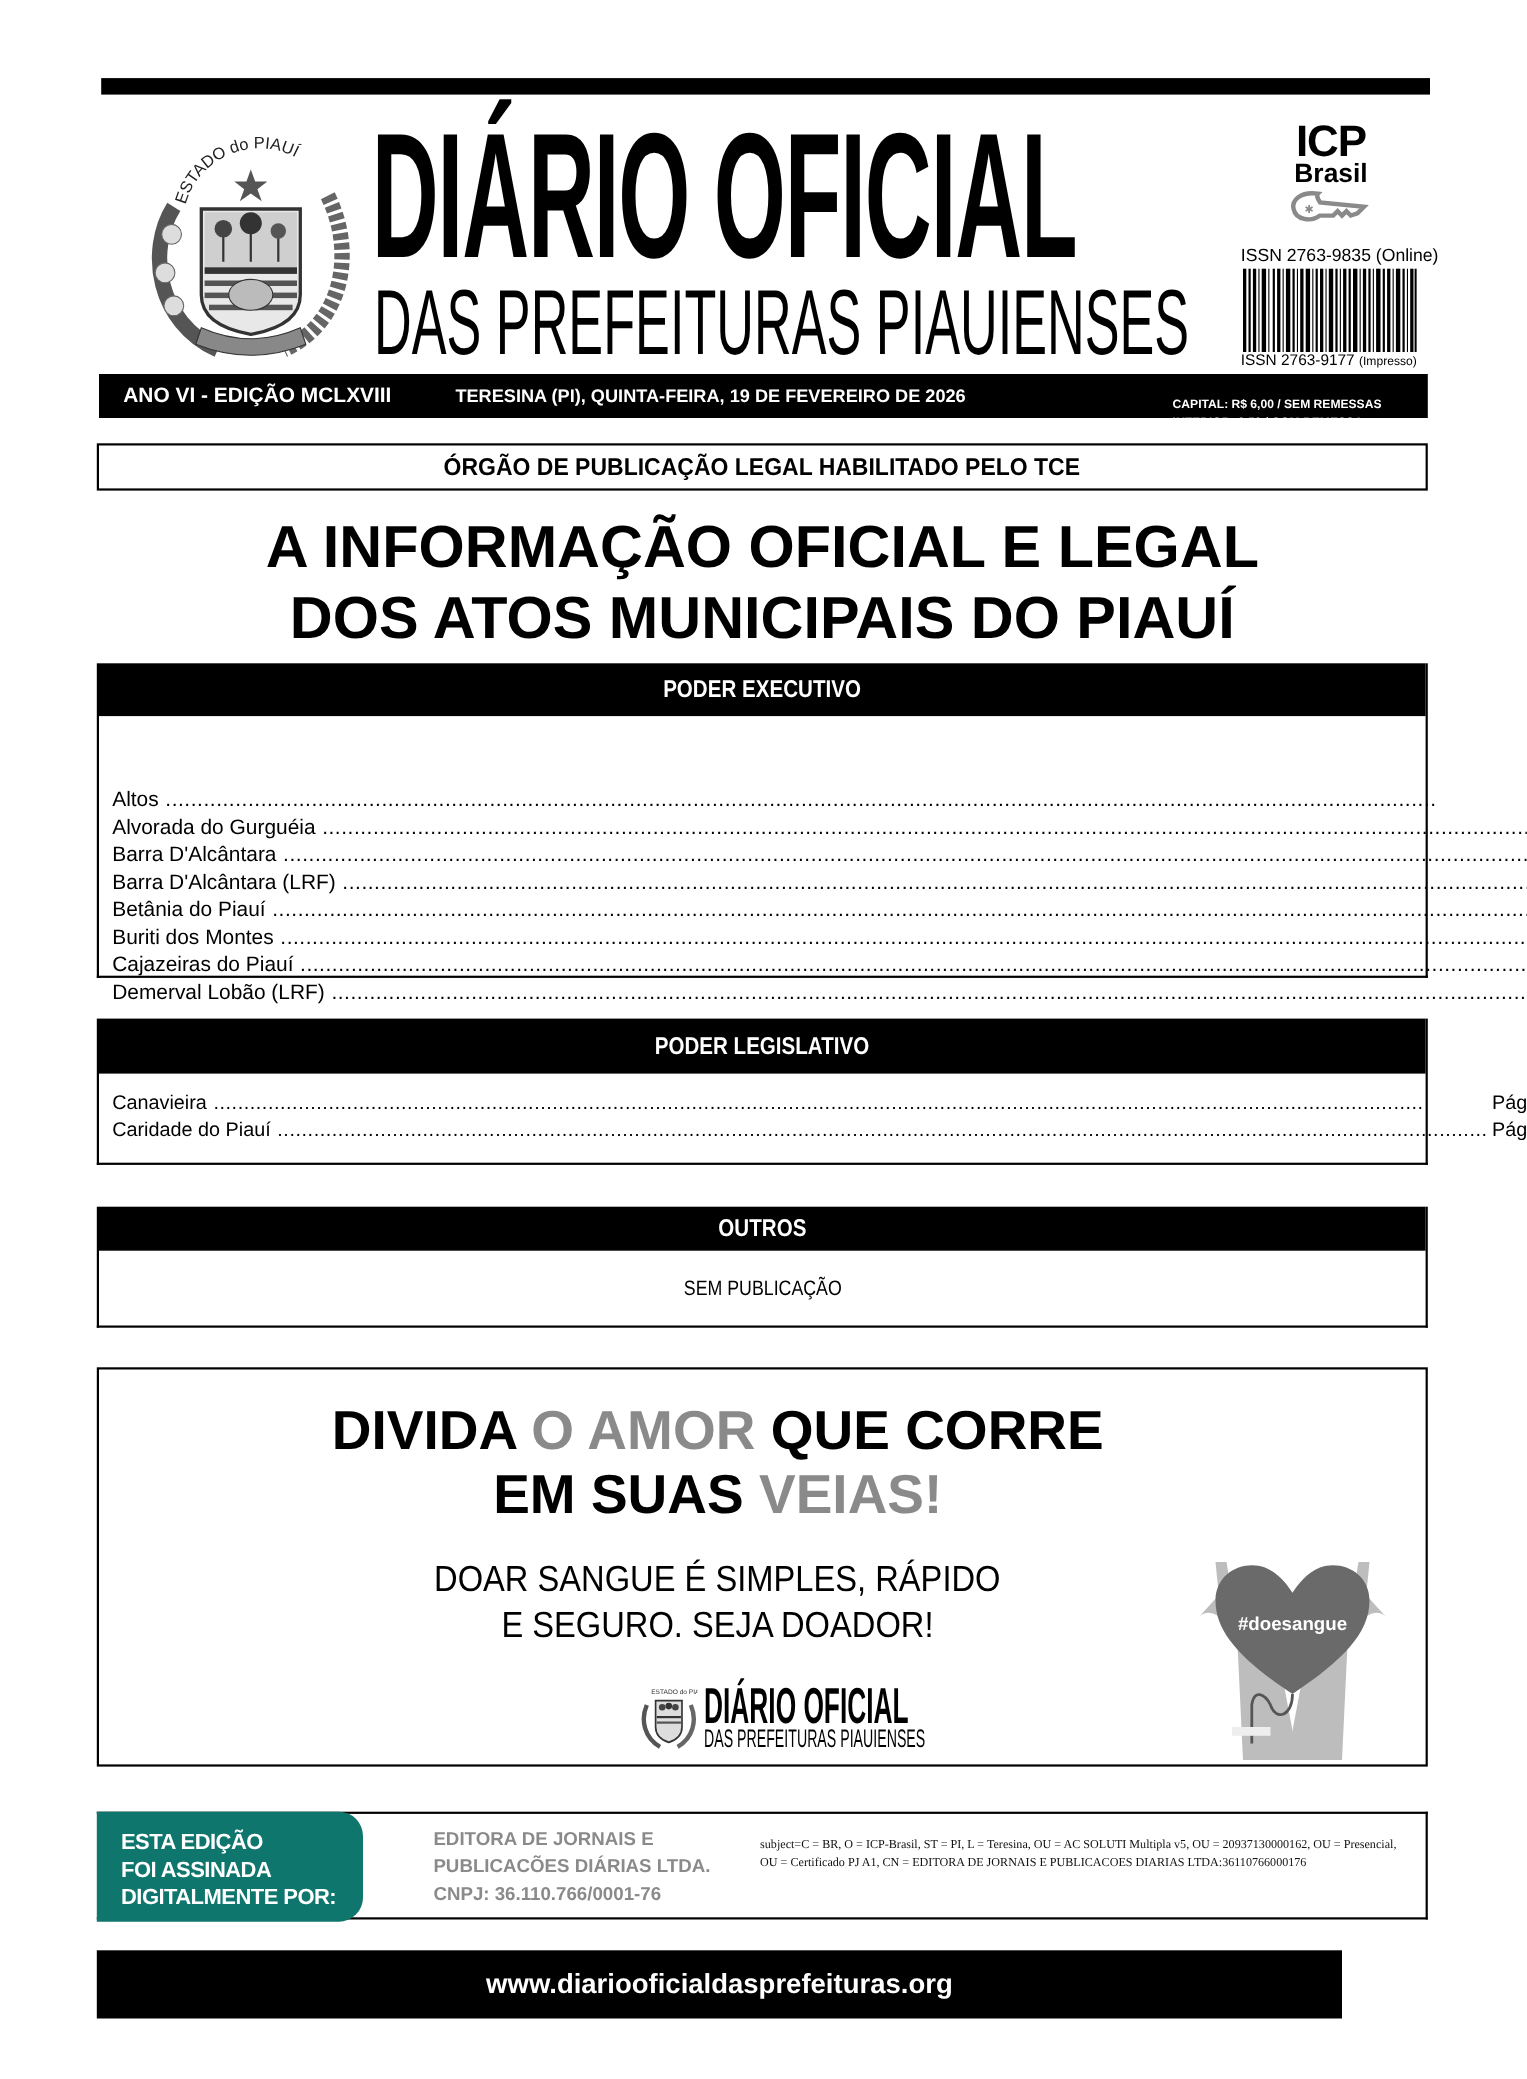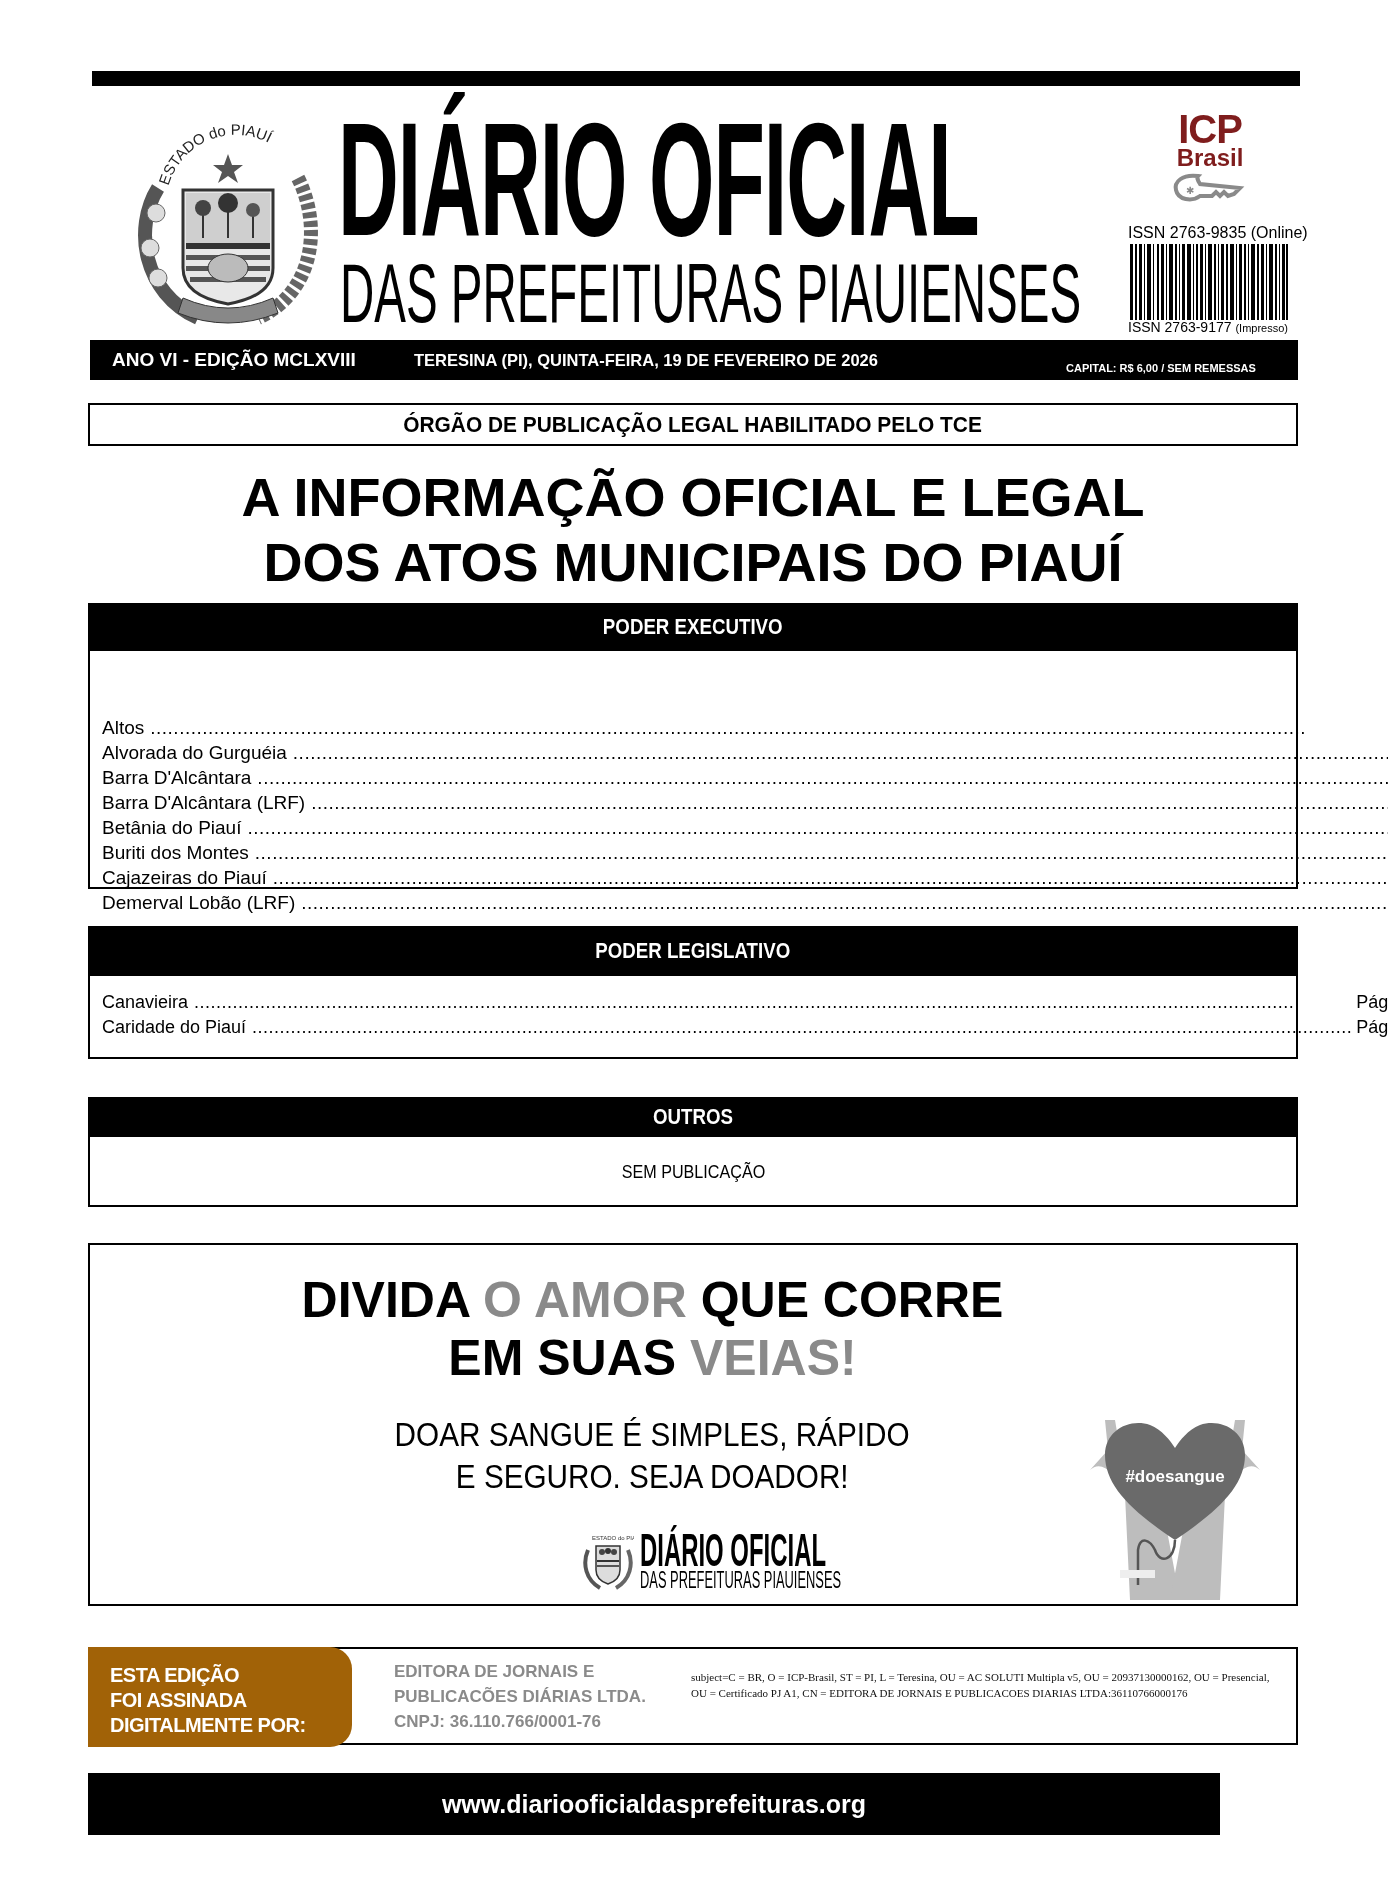--- a/index.html
+++ b/index.html
@@ -16,21 +16,21 @@
 
   
   #title-main { left: 338px; top: 104px; width: 740px; height: 150px;
     font-family: "Liberation Sans", sans-serif; font-weight: bold; font-size: 162px; line-height: 150px;
     letter-spacing: -2px; transform: scaleX(0.52); transform-origin: left top; white-space: nowrap; }
   #title-sub { left: 340px; top: 254px; width: 740px; height: 78px;
     font-family: "Liberation Sans", sans-serif; font-size: 84px; line-height: 78px; font-weight: normal;
     transform: scaleX(0.565); transform-origin: left top; white-space: nowrap; letter-spacing: 0px; }
 
   
-  #icp { left: 1170px; top: 112px; width: 80px; height: 100px; color: #7f1d1d; text-align: center; }
+  #icp { left: 1170px; top: 112px; width: 80px; height: 100px; color: #000000; text-align: center; }
   #icp .icp-big { font-weight: bold; font-size: 40px; line-height: 34px; letter-spacing: -1px; }
   #icp .icp-small { font-weight: bold; font-size: 24px; line-height: 24px; }
   #icp svg { display:block; margin: 2px auto 0; }
 
   #issn-online { left: 1128px; top: 224px; font-size: 16px; white-space: nowrap; }
   #barcode { left: 1130px; top: 244px; width: 158px; height: 76px; }
   #issn-print { left: 1128px; top: 319px; font-size: 14px; white-space: nowrap; }
   #issn-print .small { font-size: 11px; }
 
   
@@ -79,21 +79,21 @@
   #ad-headline .gray { color: #8a8a8a; }
   #ad-sub { position:absolute; left: 0; top: 169px; width: 1125px; text-align:center; font-size: 33px; line-height: 42px; }
   #ad-sub span { display:inline-block; transform: scaleX(0.9); }
   #ad-logo { position:absolute; left: 492px; top: 283px; width: 270px; height: 64px; }
   #ad-logo .mini-title { position:absolute; left: 58px; top: 0px; font-weight:bold; font-size: 46px; line-height: 44px; transform: scaleX(0.52); transform-origin: left top; white-space: nowrap; }
   #ad-logo .mini-sub { position:absolute; left: 58px; top: 42px; font-size: 23px; line-height: 20px; transform: scaleX(0.56); transform-origin: left top; white-space: nowrap; }
   #ad-art { position:absolute; left: 980px; top: 155px; width: 210px; height: 200px; }
 
   
   #sig { left: 88px; top: 1647px; width: 1210px; height: 98px; border: 2px solid #000; border-left: none; }
-  #sig-black { position:absolute; left: 0; top: -2px; width: 264px; height: 100px; background:#a16207; color:#fff; border-radius: 0 22px 22px 0; }
+  #sig-black { position:absolute; left: 0; top: -2px; width: 242px; height: 100px; background:#0f766e; color:#fff; border-radius: 0 22px 22px 0; }
   #sig-black div { position:absolute; left: 22px; top: 16px; font-weight:bold; font-size: 20px; line-height: 25px; letter-spacing: -0.5px; }
   #sig-editor { position:absolute; left: 306px; top: 10px; color:#8a8a8a; font-weight:bold; font-size: 17px; line-height: 25px; }
   #sig-cert { position:absolute; left: 603px; top: 20px; width: 590px; font-family: "Liberation Serif", serif; font-size: 11px; line-height: 16px; color:#111; }
 
   
   #footer { left: 88px; top: 1773px; width: 1132px; height: 62px; background:#000; color:#fff; text-align:center; }
   #footer span { display:inline-block; font-weight:bold; font-size: 25px; line-height: 62px; }
 </style>
 </head>
 <body>

